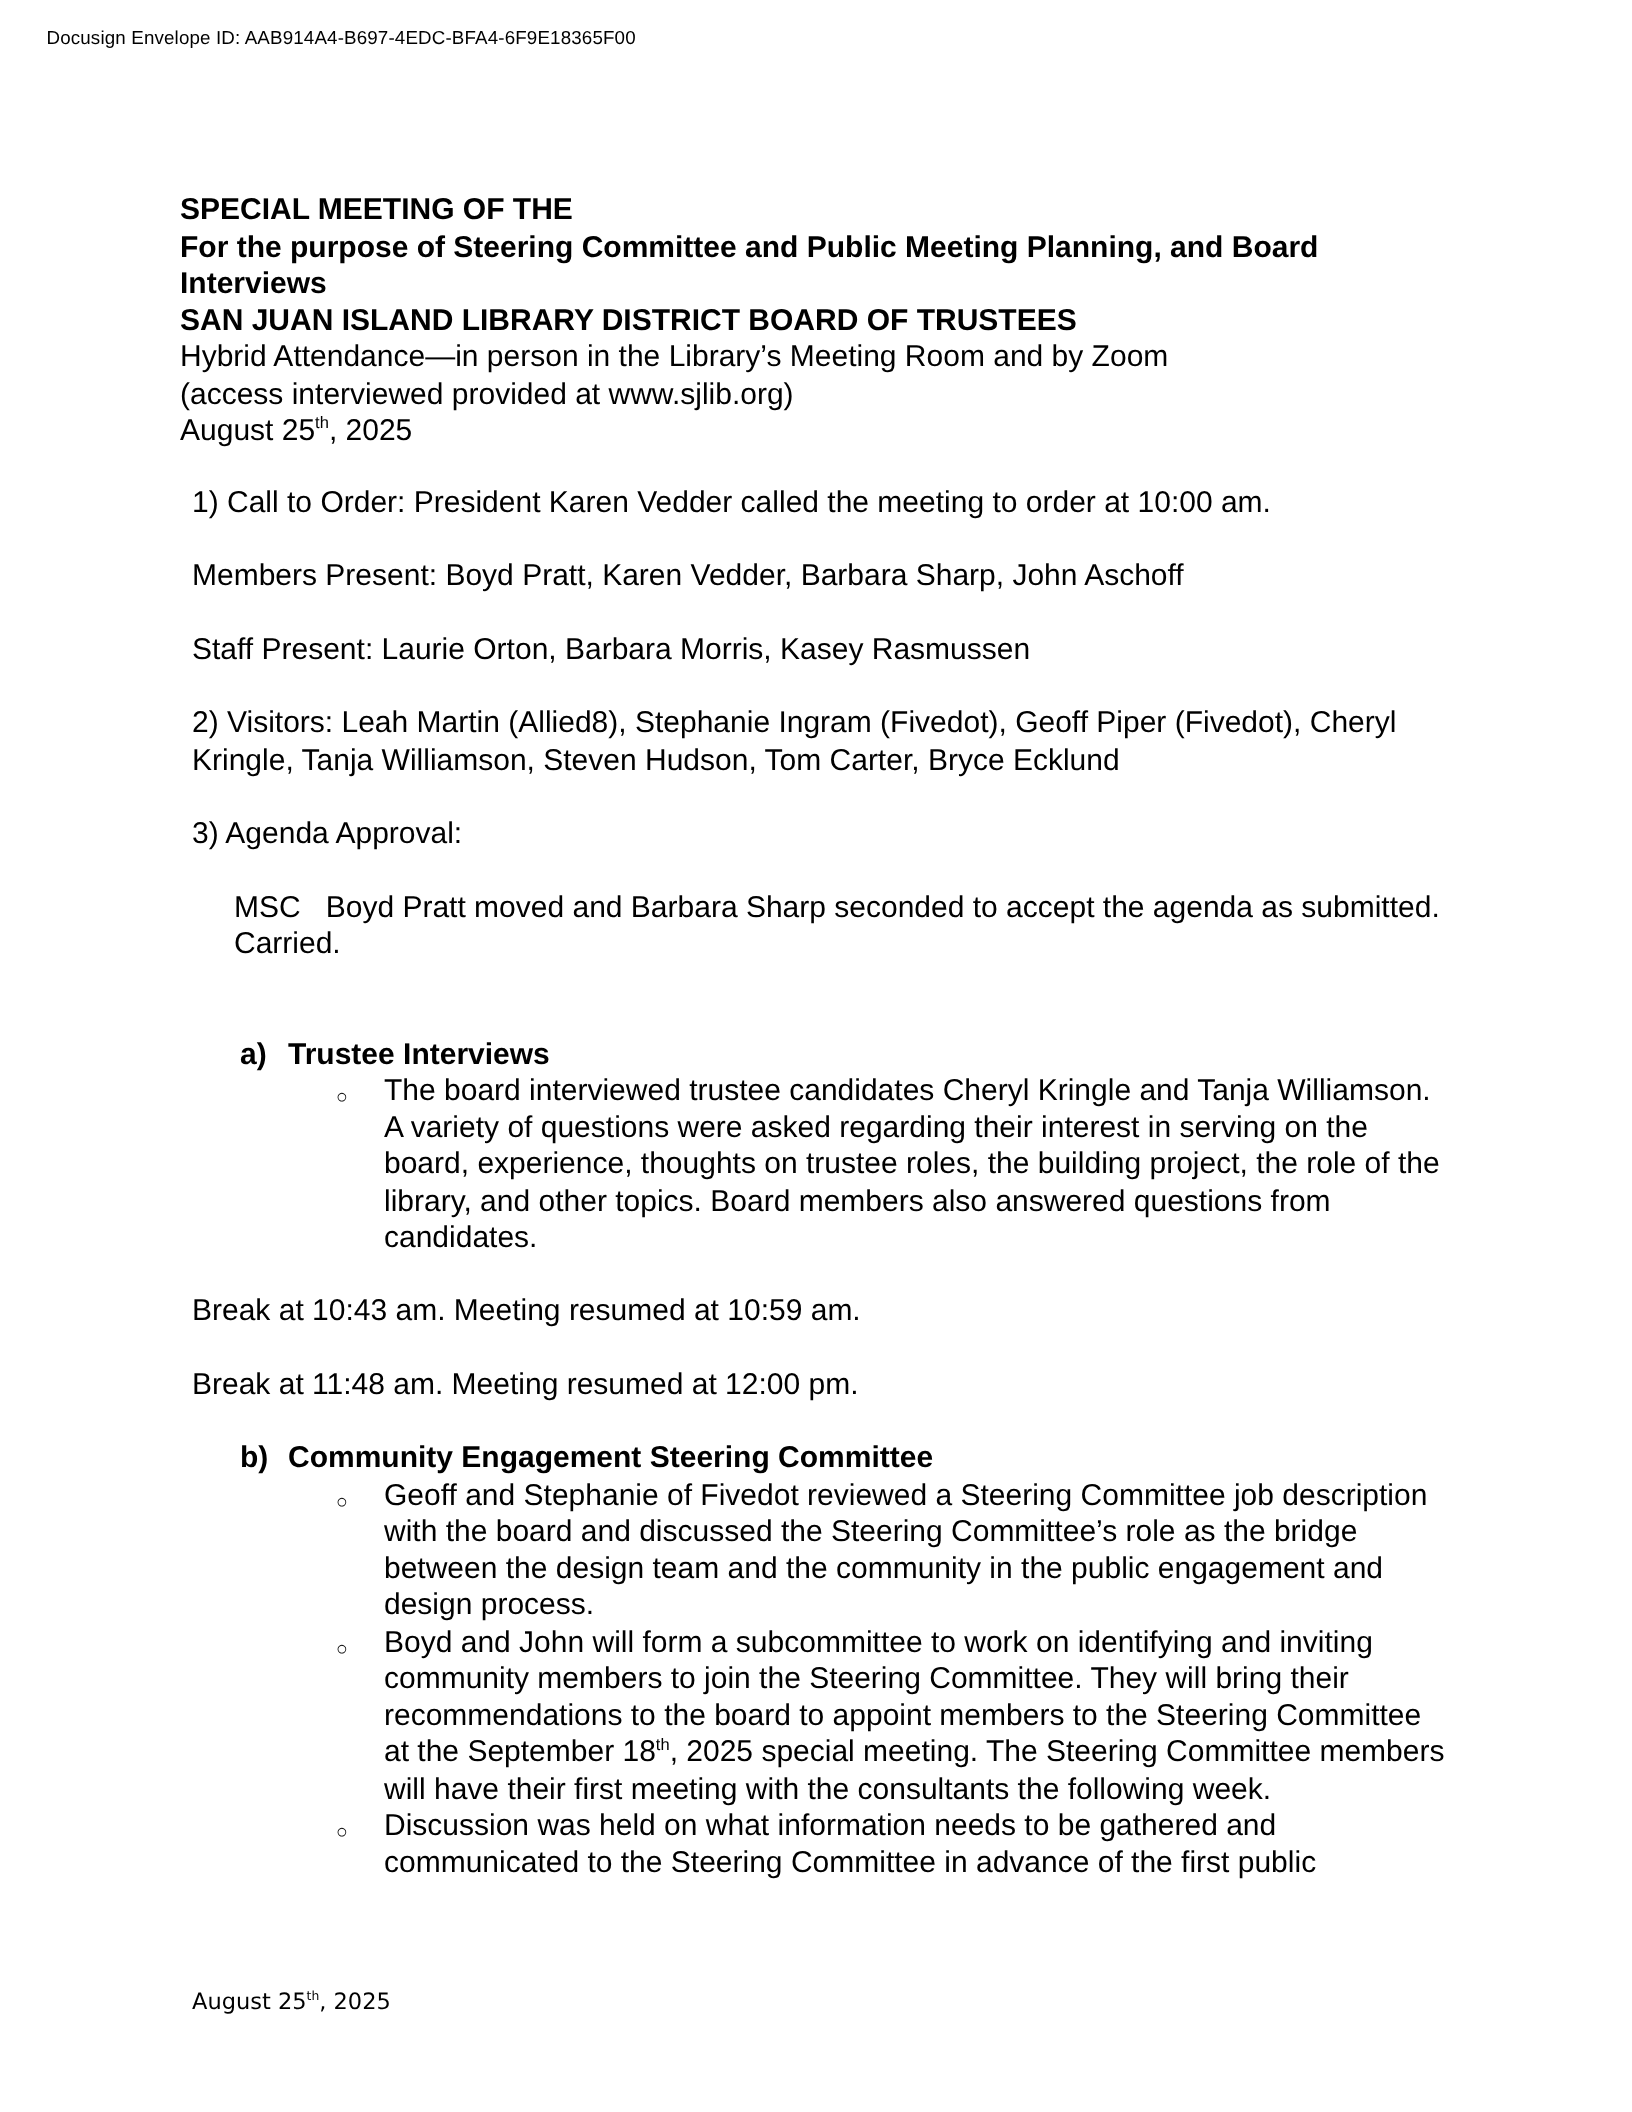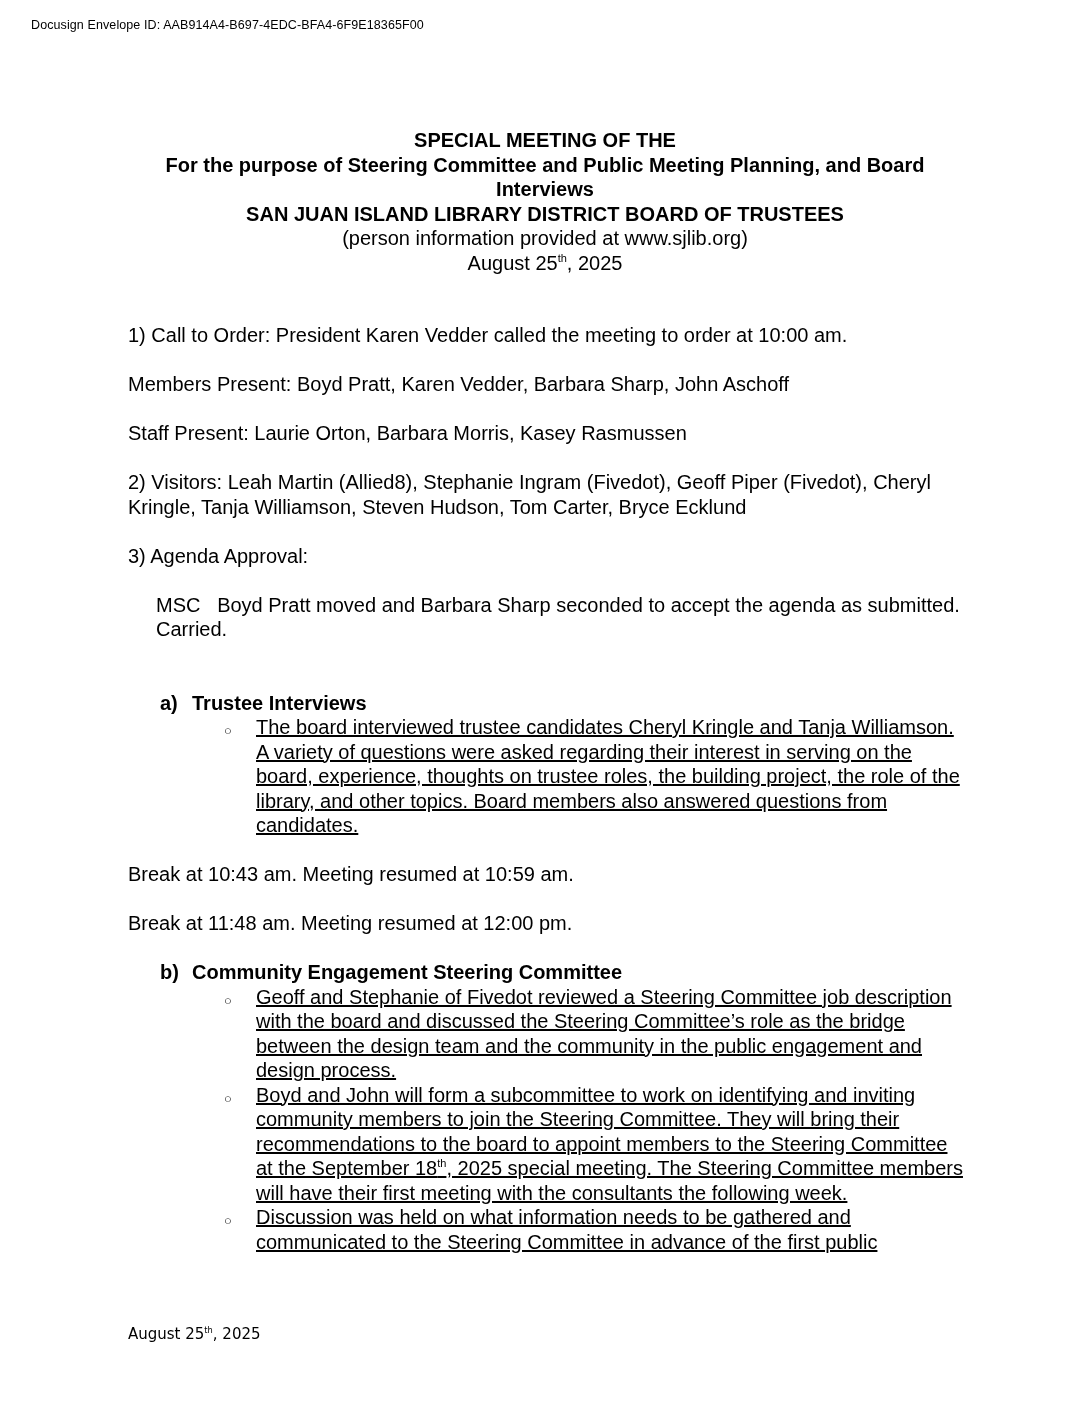--- a/index.html
+++ b/index.html
@@ -6,53 +6,54 @@
     body {
       width: 1088px; height: 1408px; position: relative; overflow: hidden;
       font-family: "Liberation Sans", sans-serif; color: #000;
     }
     .envelope {
       position: absolute; left: 31px; top: 18px;
       font-size: 12.5px; letter-spacing: 0.1px;
     }
     .header {
       position: absolute; left: 120px; width: 850px; top: 128px;
-      text-align: center; font-size: 20px; line-height: 24.5px;
+      font-size: 20px; line-height: 24.5px;
     }
     .header .b { font-weight: bold; }
     sup { font-size: 0.55em; vertical-align: super; line-height: 0; }
     .body {
       position: absolute; left: 128px; top: 323px; width: 840px;
       font-size: 20px; line-height: 24.5px;
     }
     .p { margin: 0; }
     .b { font-weight: normal; }
     .gap { height: 24.5px; }
     .msc { margin-left: 28px; }
     .sub-head { margin-left: 32px; font-weight: bold; display: flex; }
     .sub-head .letter { width: 32px; flex: none; }
     .bullets { margin: 0; padding: 0; list-style: none; }
     .bullet { display: flex; margin-left: 96px; }
     .bullet .mark { width: 32px; flex: none; font-size: 13px; padding-top: 4px; }
-    .bullet .txt { flex: 1; text-decoration: underline; }
+    .bullet .txt { flex: 1; }
     .footer {
       position: absolute; left: 128px; top: 1325px;
       font-family: "DejaVu Sans", sans-serif; font-size: 15px;
     }
   </style>
 </head>
 <body>
 
 <div class="envelope">Docusign Envelope ID: AAB914A4-B697-4EDC-BFA4-6F9E18365F00</div>
 
 <div class="header">
   <div class="b">SPECIAL MEETING OF THE</div>
   <div class="b">For the purpose of Steering Committee and Public Meeting Planning, and Board Interviews</div>
   <div class="b">SAN JUAN ISLAND LIBRARY DISTRICT BOARD OF TRUSTEES</div>
-  <div>(person information provided at www.sjlib.org)</div>
+  <div>Hybrid Attendance—in person in the Library’s Meeting Room and by Zoom</div>
+  <div>(access interviewed provided at www.sjlib.org)</div>
   <div><span>August 25</span><sup>th</sup><span>, 2025</span></div>
 </div>
 
 <div class="body">
   <p class="p"><span class="b">1) Call to Order:</span><span> President Karen Vedder called the meeting to order at 10:00 am.</span></p>
   <div class="gap"></div>
   <p class="p"><span class="b">Members Present:</span><span> Boyd Pratt, Karen Vedder, Barbara Sharp, John Aschoff</span></p>
   <div class="gap"></div>
   <p class="p"><span class="b">Staff Present:</span><span> Laurie Orton, Barbara Morris, Kasey Rasmussen</span></p>
   <div class="gap"></div>

